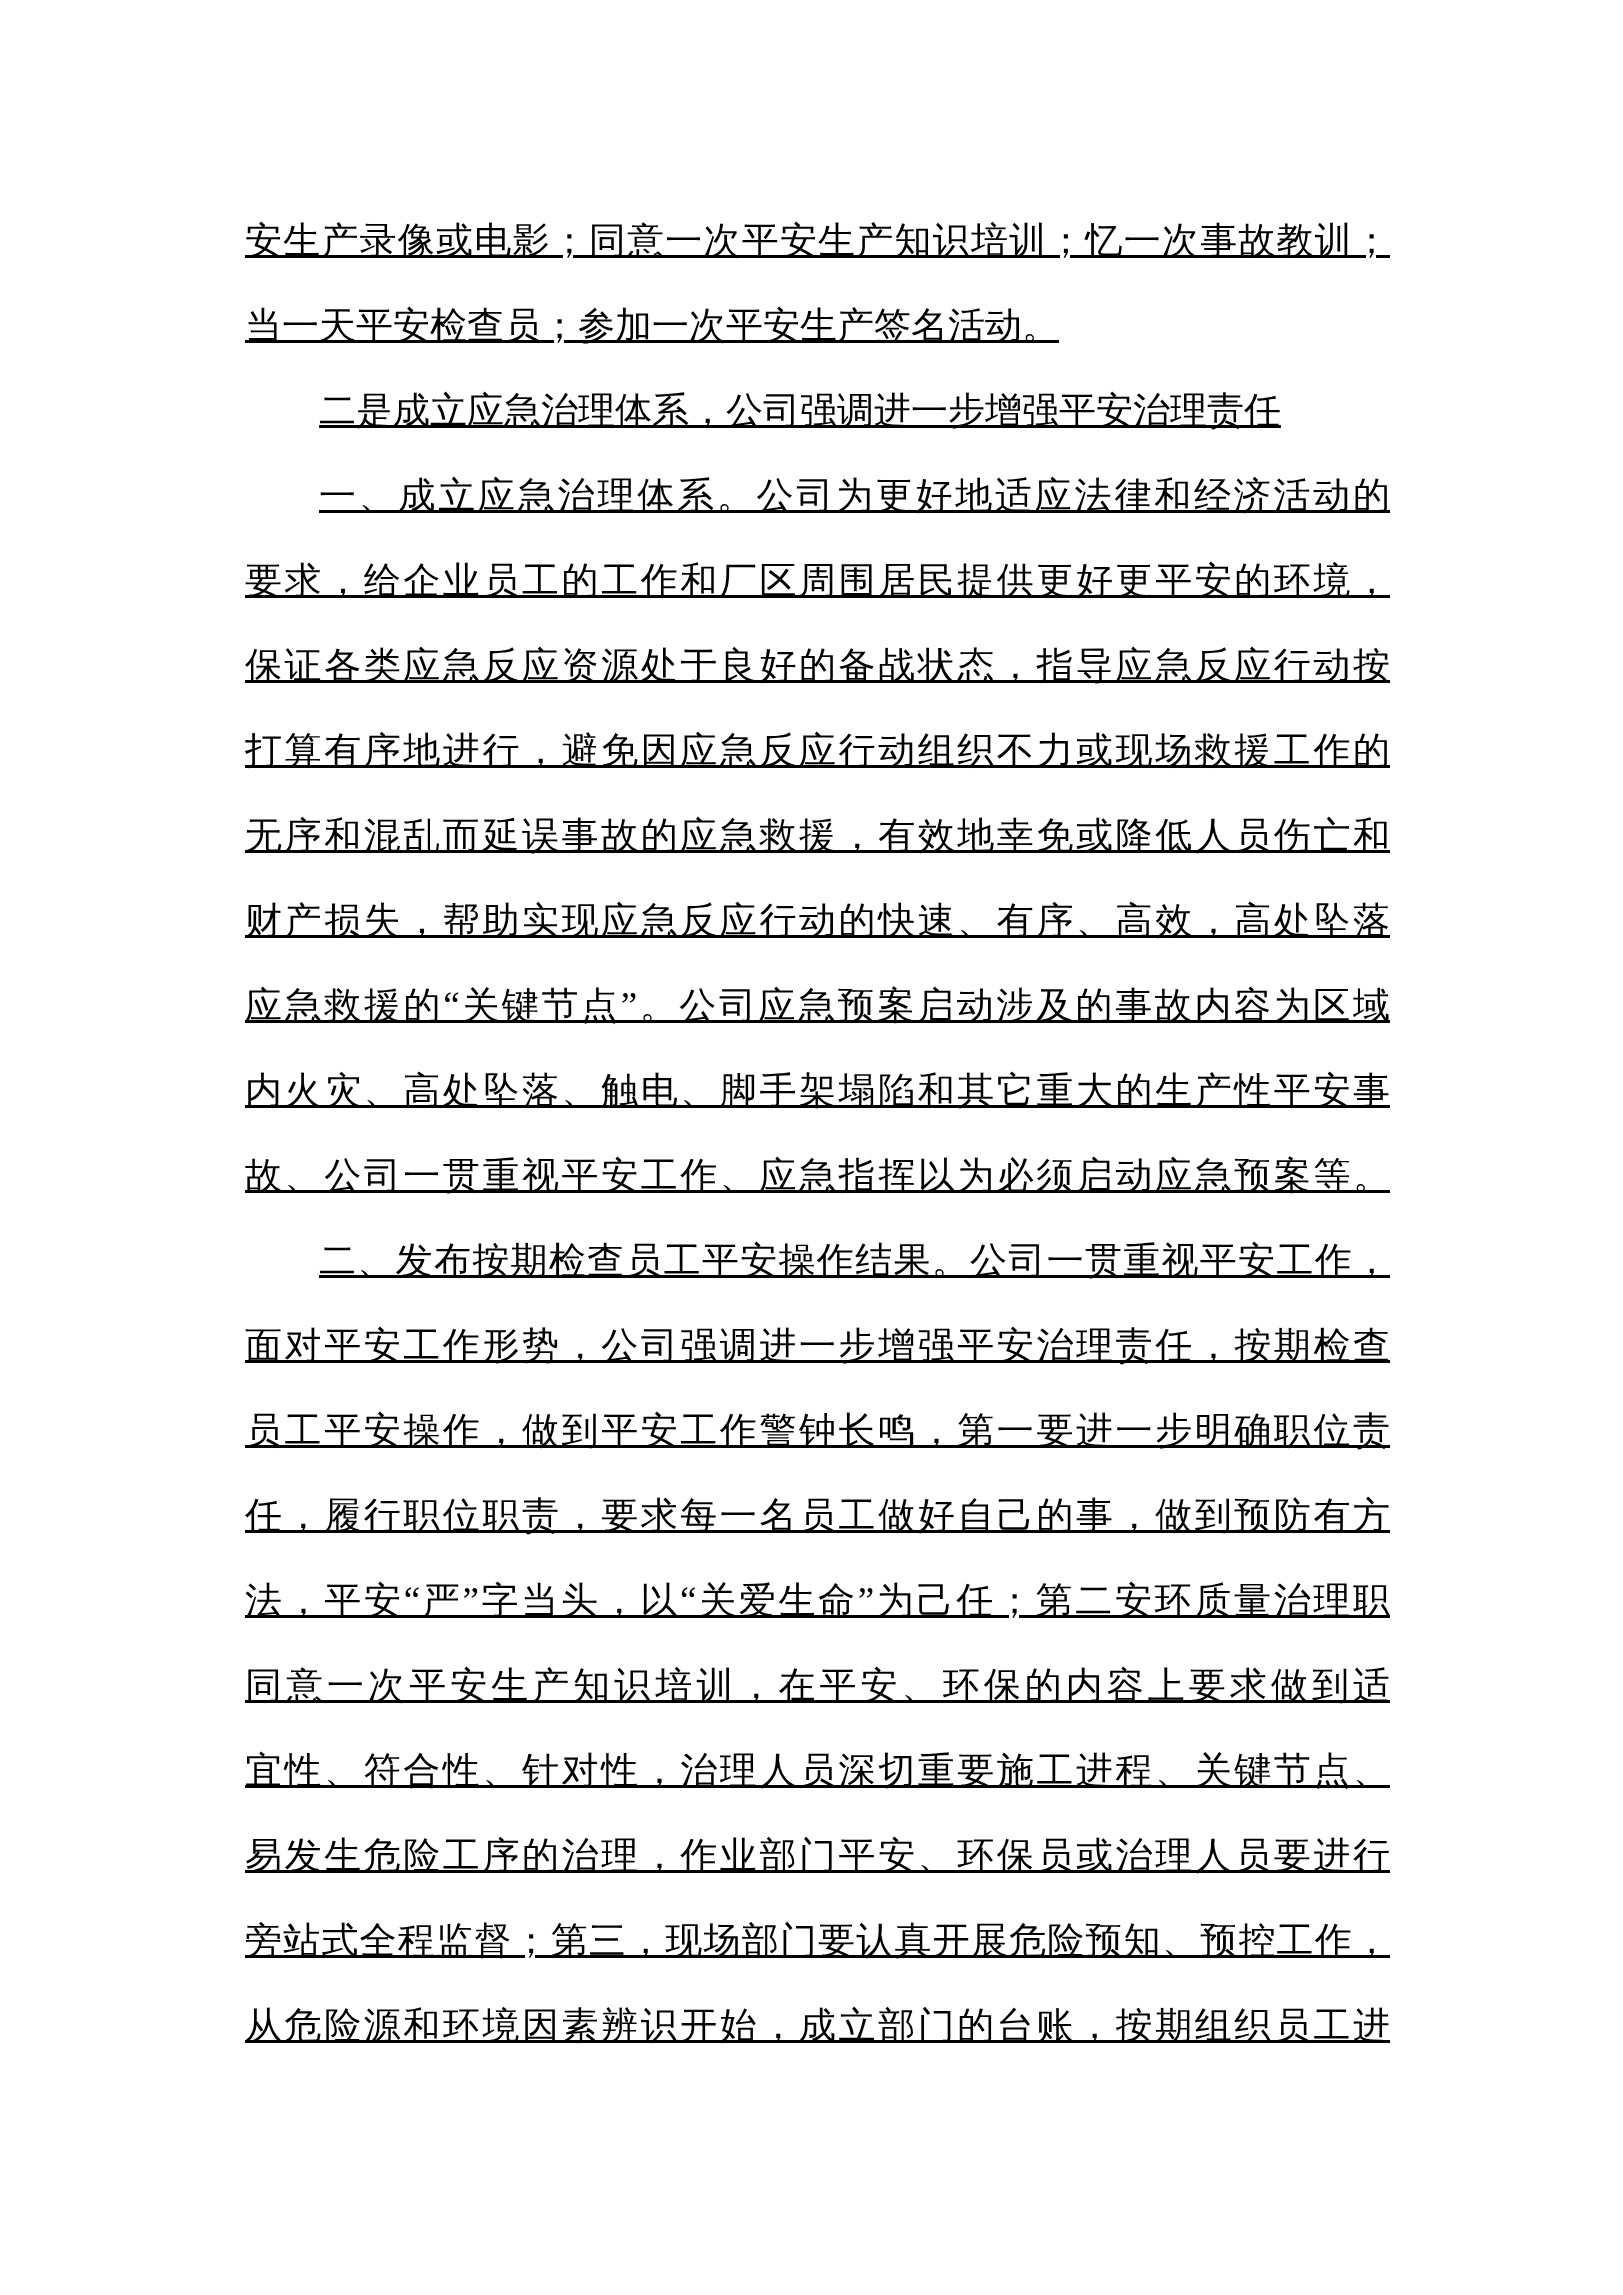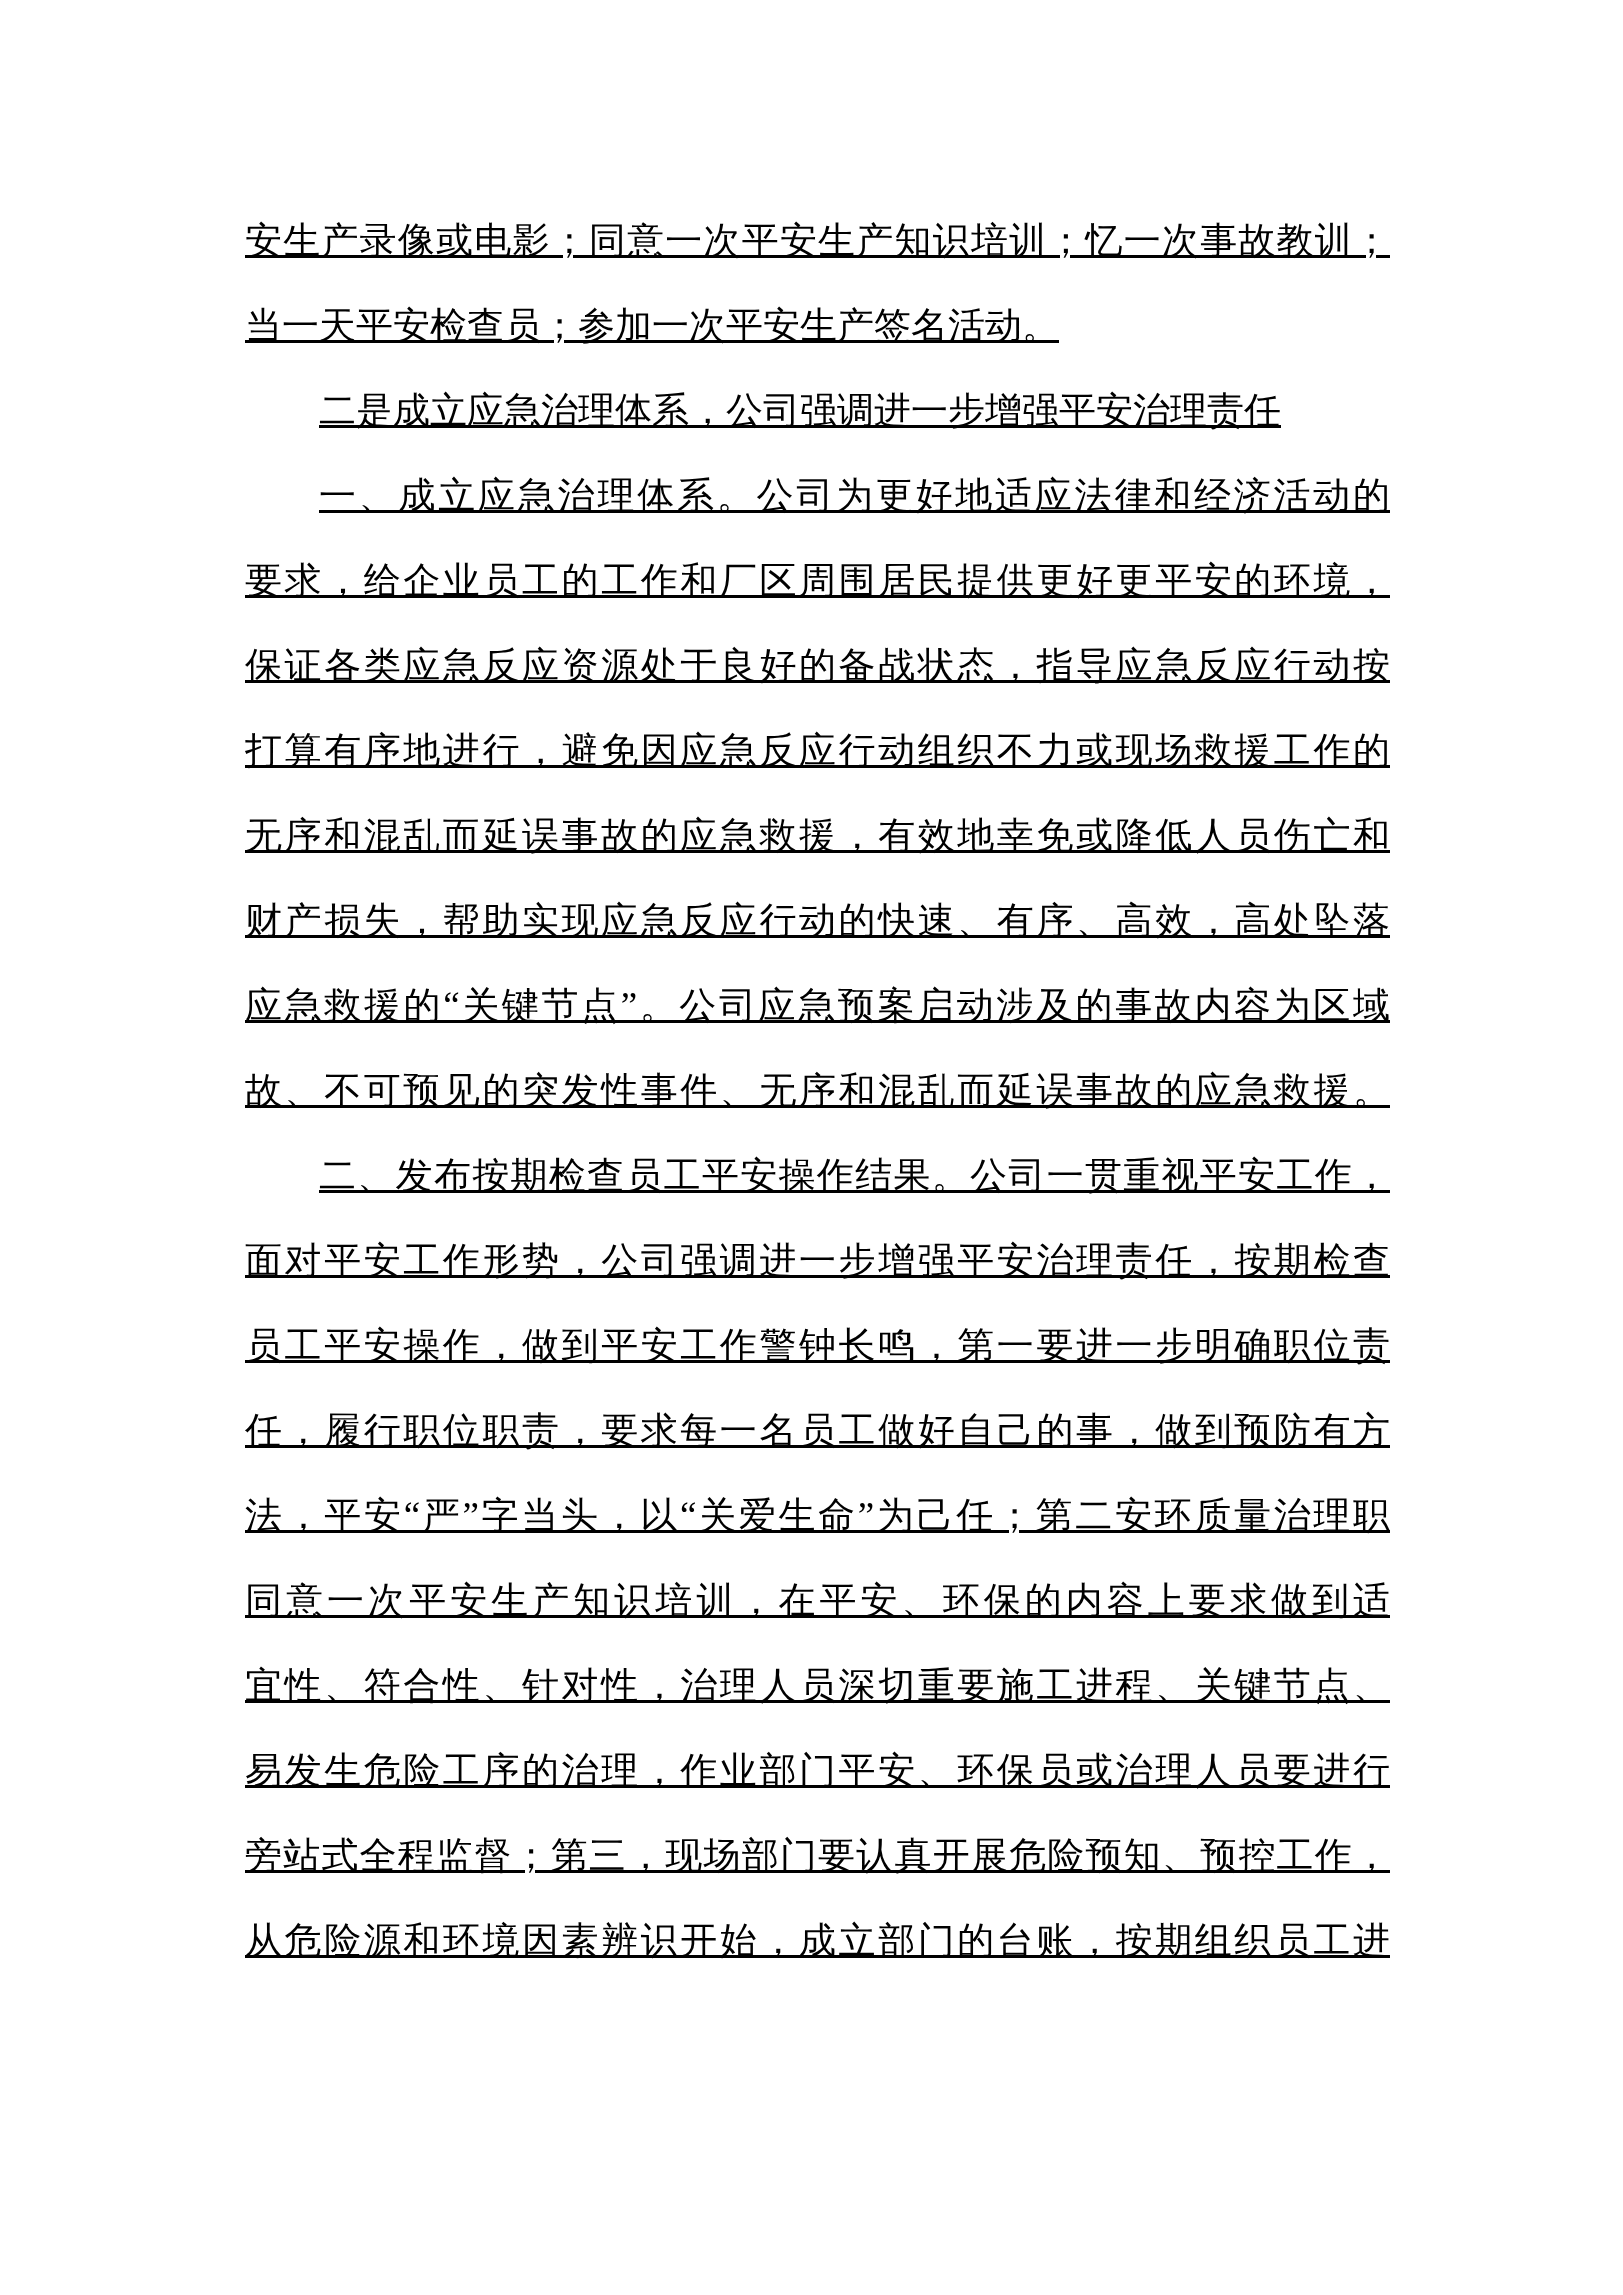--- a/index.html
+++ b/index.html
@@ -50,21 +50,22 @@
       <div class="line">安生产录像或电影；同意一次平安生产知识培训；忆一次事故教训；</div>
       <div class="line para-end">当一天平安检查员；参加一次平安生产签名活动。</div>
       <div class="line indent para-end">二是成立应急治理体系，公司强调进一步增强平安治理责任</div>
       <div class="line indent">一、成立应急治理体系。公司为更好地适应法律和经济活动的</div>
       <div class="line">要求，给企业员工的工作和厂区周围居民提供更好更平安的环境，</div>
       <div class="line">保证各类应急反应资源处于良好的备战状态，指导应急反应行动按</div>
       <div class="line">打算有序地进行，避免因应急反应行动组织不力或现场救援工作的</div>
       <div class="line">无序和混乱而延误事故的应急救援，有效地幸免或降低人员伤亡和</div>
       <div class="line">财产损失，帮助实现应急反应行动的快速、有序、高效，高处坠落</div>
       <div class="line">应急救援的“关键节点”。公司应急预案启动涉及的事故内容为区域</div>
-      <div class="line">故、不可预见的突发性事件、无序和混乱而延误事故的应急救援。</div>
+      <div class="line">内火灾、高处坠落、触电、脚手架塌陷和其它重大的生产性平安事</div>
+      <div class="line">故、公司一贯重视平安工作、应急指挥以为必须启动应急预案等。</div>
       <div class="line indent">二、发布按期检查员工平安操作结果。公司一贯重视平安工作，</div>
       <div class="line">面对平安工作形势，公司强调进一步增强平安治理责任，按期检查</div>
       <div class="line">员工平安操作，做到平安工作警钟长鸣，第一要进一步明确职位责</div>
       <div class="line">任，履行职位职责，要求每一名员工做好自己的事，做到预防有方</div>
       <div class="line">法，平安“严”字当头，以“关爱生命”为己任；第二安环质量治理职</div>
       <div class="line">同意一次平安生产知识培训，在平安、环保的内容上要求做到适</div>
       <div class="line">宜性、符合性、针对性，治理人员深切重要施工进程、关键节点、</div>
       <div class="line">易发生危险工序的治理，作业部门平安、环保员或治理人员要进行</div>
       <div class="line">旁站式全程监督；第三，现场部门要认真开展危险预知、预控工作，</div>
       <div class="line">从危险源和环境因素辨识开始，成立部门的台账，按期组织员工进</div>

